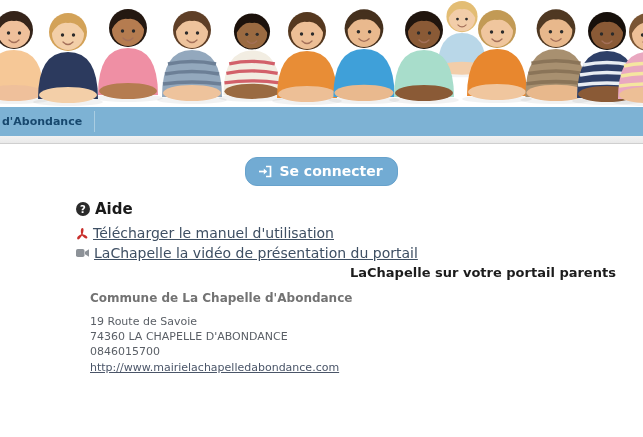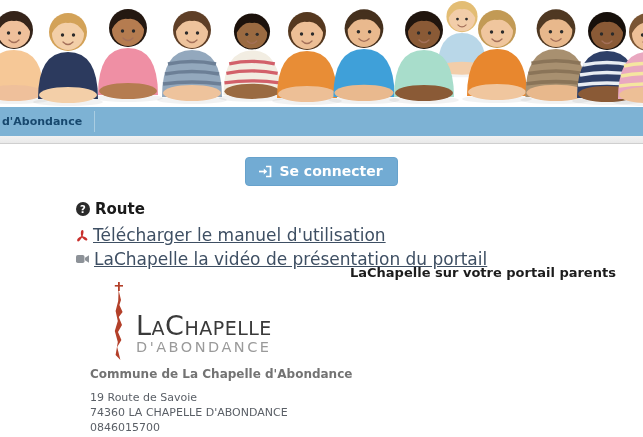--- a/index.html
+++ b/index.html
@@ -16,32 +16,32 @@
   .nav-sep { width:1px; height:21px; background:#a9cde2; margin-left:2px; }
 
   
   .substrip { width:643px; height:8px; background:linear-gradient(#f2f2f2,#e9e9e9); border-bottom:1px solid #cfcfcf; }
 
   
   .main { position:relative; width:643px; height:292px; background:#fff; }
 
   .connect-row { position:absolute; top:13px; left:0; width:100%; text-align:center; }
   .btn-connect { display:inline-flex; align-items:center; gap:7px;
-    background:#72abd3; border:1px solid #67a2cc; border-radius:4px;
+    background:#72abd3; border:1px solid #67a2cc; border-radius:12px;
     color:#ffffff; font-weight:bold; font-size:14px; padding:5px 14px 6px 12px;
     font-family:inherit; cursor:pointer; }
   .btn-connect svg { display:block; }
 
   .help { position:absolute; left:76px; top:56px; }
   .help-title { display:flex; align-items:center; gap:5px;
     font-size:15px; font-weight:bold; color:#1a1a1a; margin-bottom:7px; }
   .q-icon { width:14px; height:14px; border-radius:50%; background:#2b2b2b; color:#fff;
     font-size:10px; font-weight:bold; display:inline-flex; align-items:center; justify-content:center; }
   .help-link { display:flex; align-items:center; gap:5px; margin-bottom:4px;
-    font-size:17px; color:#3e4f63; text-decoration:underline; cursor:pointer; }
+    font-size:14px; color:#3e4f63; text-decoration:underline; cursor:pointer; }
   .help-link svg { flex:0 0 auto; }
 
   .welcome { position:absolute; left:350px; top:121px;
     font-size:13px; font-weight:bold; color:#1c1c1c; }
 
   .org { position:absolute; left:90px; top:138px; width:320px; }
   .logo { display:flex; align-items:flex-end; gap:2px; padding-left:14px; height:76px; }
   .logo-steeple { margin-bottom:-2px; }
   .logo-text { line-height:1; padding-bottom:4px; }
   .logo-main { font-variant:small-caps; font-size:27px; letter-spacing:.5px; color:#3a3a3a; }
@@ -239,53 +239,40 @@
         <path d="M1 6.5h7.5" stroke="#ffffff" stroke-width="1.7"></path>
         <path d="M5.8 3.4 L9 6.5 L5.8 9.6 Z" fill="#ffffff"></path>
       </svg>
       <span>Se connecter</span>
     </button>
   </div>
 
   <div class="help">
     <div class="help-title">
       <span class="q-icon">?</span>
-      <span>Route</span>
+      <span>Aide</span>
     </div>
     <a class="help-link">
       <svg width="12" height="13" viewBox="0 0 12 13">
         <path d="M1.6 12.2 C0 10.8 2.6 8.4 5.3 7.3 C4.5 5 4.6 1 6.4 1 C8.2 1 7.5 4.7 6.6 7.2 C9.4 8 12.2 9.3 11.2 11 C10.2 12.6 7.6 10.2 6 8.6 C4.5 10.1 3.2 13.4 1.6 12.2 Z" fill="#c9302c"></path>
       </svg>
       <span>Télécharger le manuel d'utilisation</span>
     </a>
     <a class="help-link">
       <svg width="13" height="10" viewBox="0 0 13 10">
         <rect x="0" y="1" width="8.5" height="8" rx="1.8" fill="#8d9298"></rect>
         <path d="M9 3.8 L13 1.2 v7.6 L9 6.2 Z" fill="#8d9298"></path>
       </svg>
       <span>LaChapelle la vidéo de présentation du portail</span>
     </a>
   </div>
 
   <div class="welcome">LaChapelle sur votre portail parents</div>
 
   <div class="org">
-    <div class="logo">
-      <svg class="logo-steeple" width="30" height="78" viewBox="0 0 30 78">
-        <g fill="#b3402a">
-          <rect x="14" y="0" width="1.8" height="9"></rect>
-          <rect x="10.8" y="3" width="8.2" height="1.6"></rect>
-          <path d="M14.6 8 L17 18 L15.4 23 L18.6 30 L14.8 35 L18 43 L14 50 L17.4 58 L13.2 65 L16.4 78 L11.6 73 L13.8 60 L10.8 49 L13.8 39 L11.6 29 L14.2 19 Z"></path>
-        </g>
-      </svg>
-      <div class="logo-text">
-        <div class="logo-main">LaChapelle</div>
-        <div class="logo-sub">d'Abondance</div>
-      </div>
-    </div>
     <div class="org-name">Commune de La Chapelle d'Abondance</div>
     <div class="org-addr">
       <div>19 Route de Savoie</div>
       <div>74360 LA CHAPELLE D'ABONDANCE</div>
       <div>0846015700</div>
       <a class="org-link">http://www.mairielachapelledabondance.com</a>
     </div>
   </div>
 
 </div>

